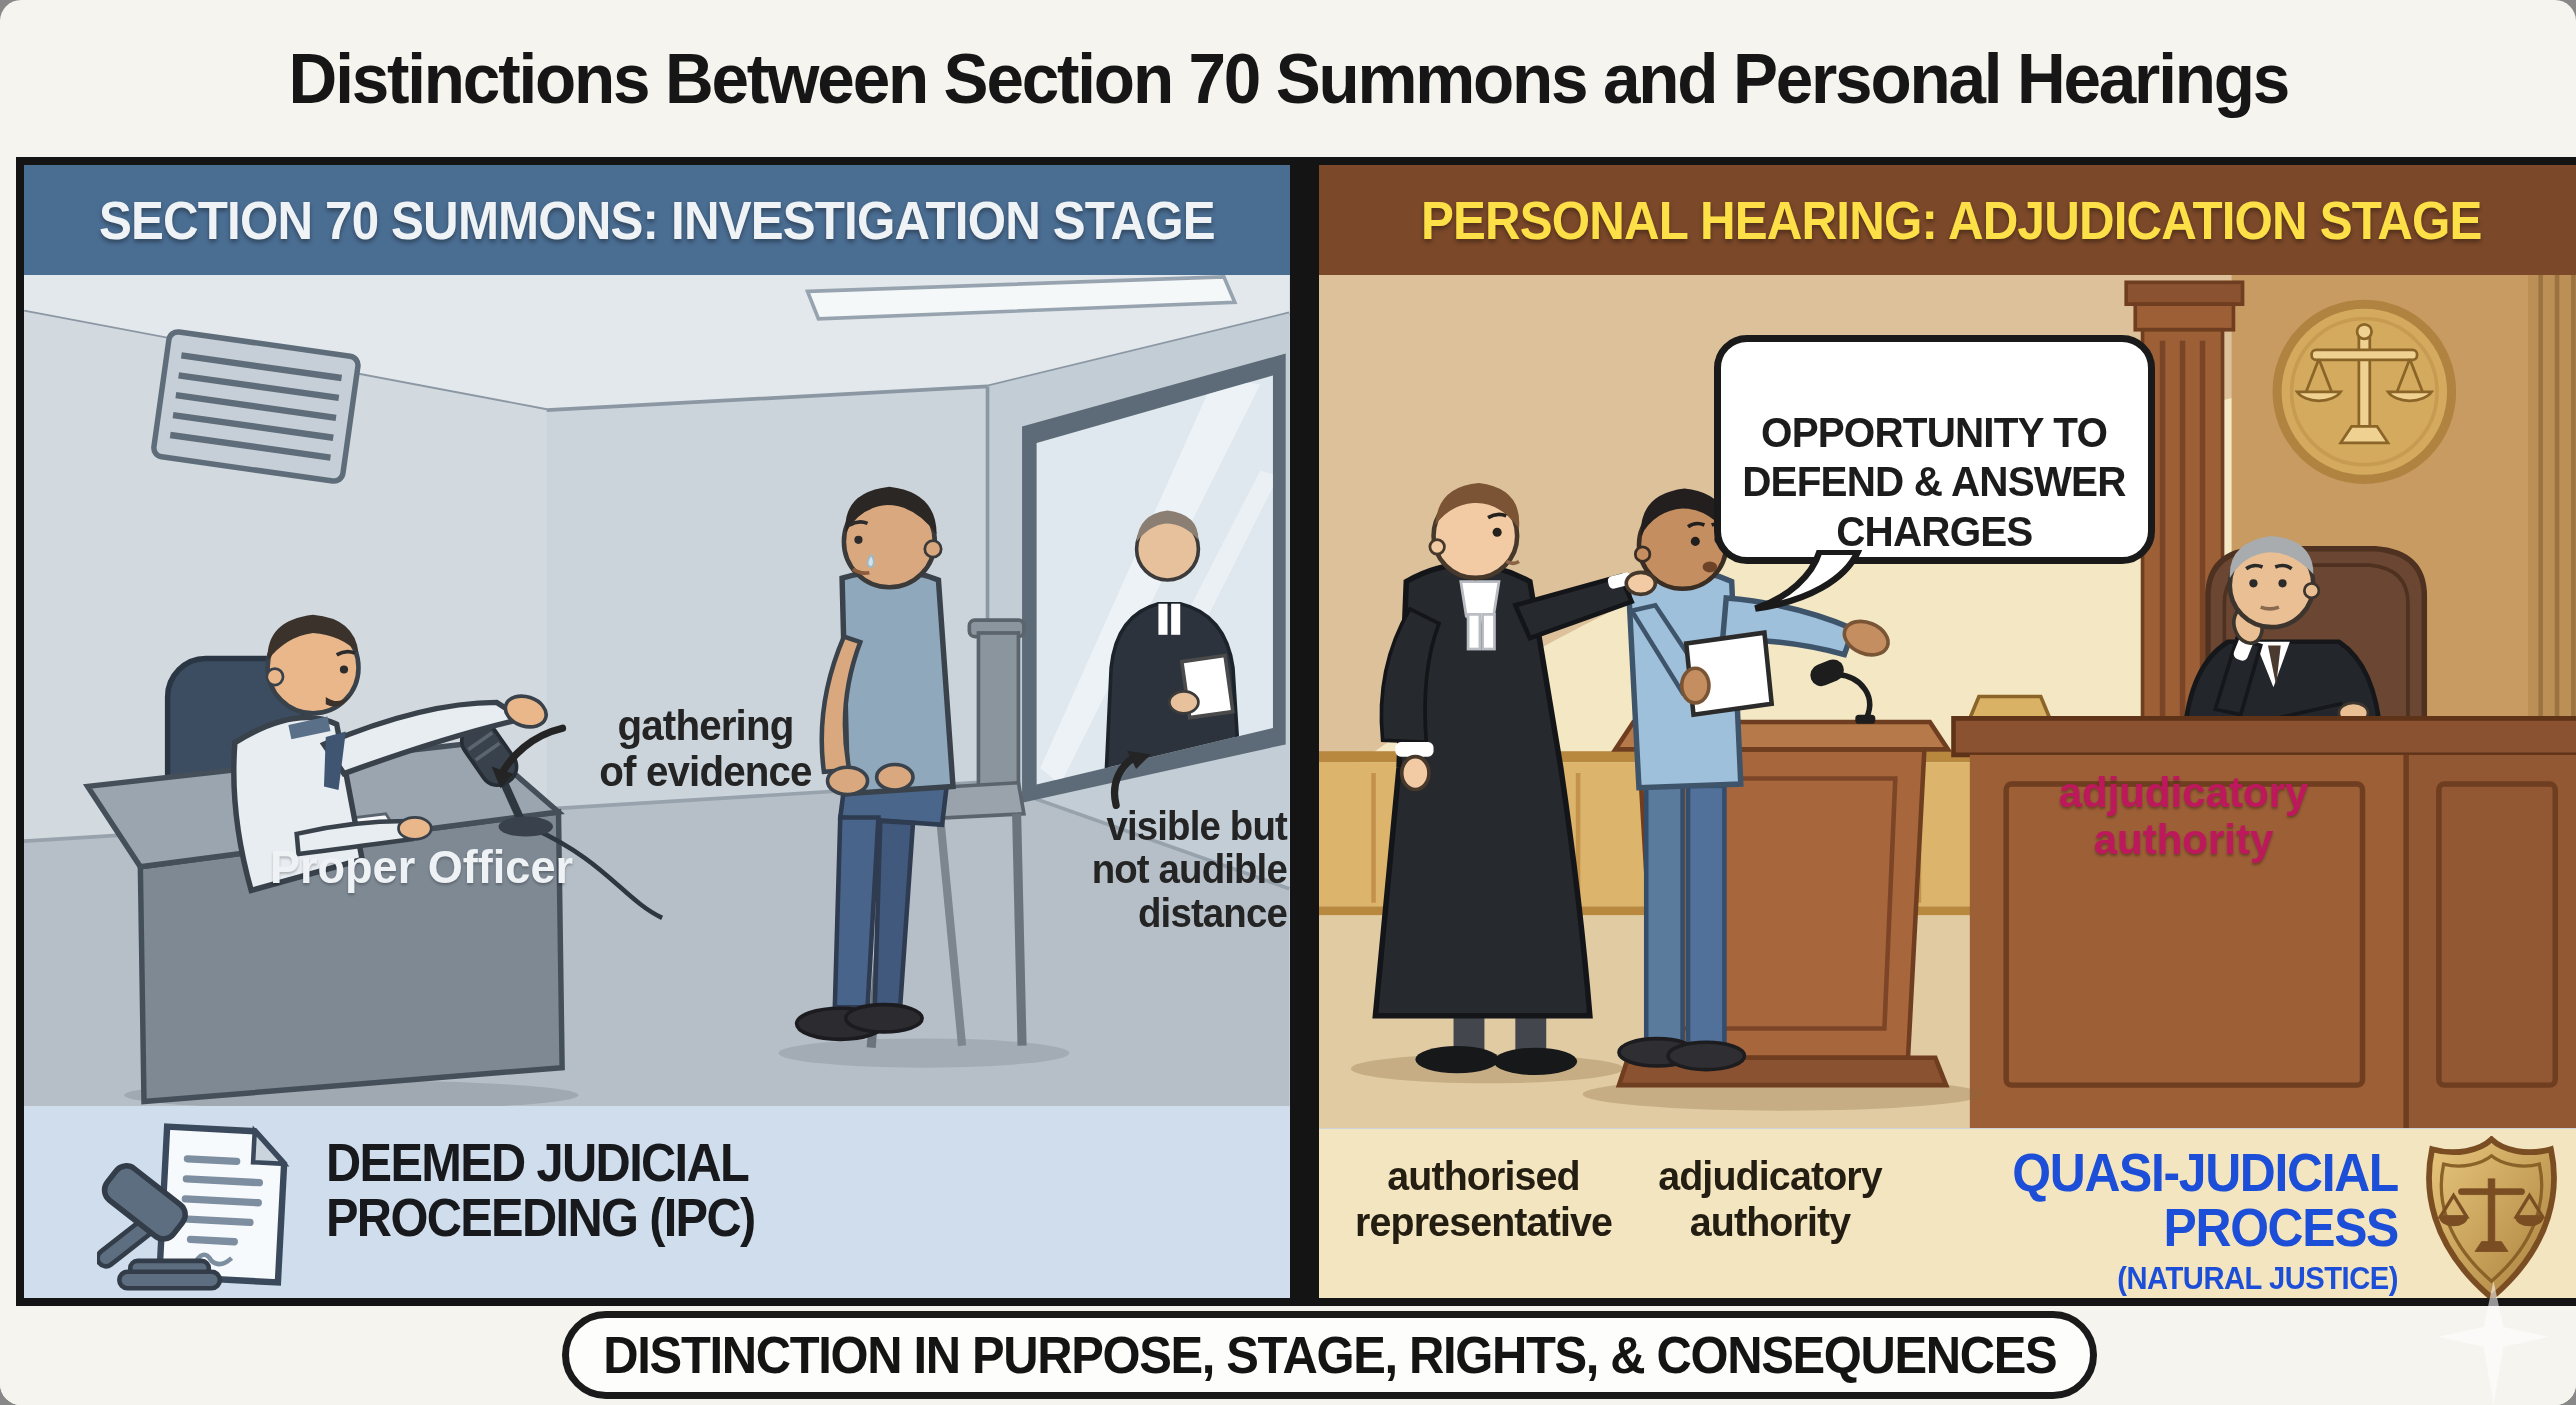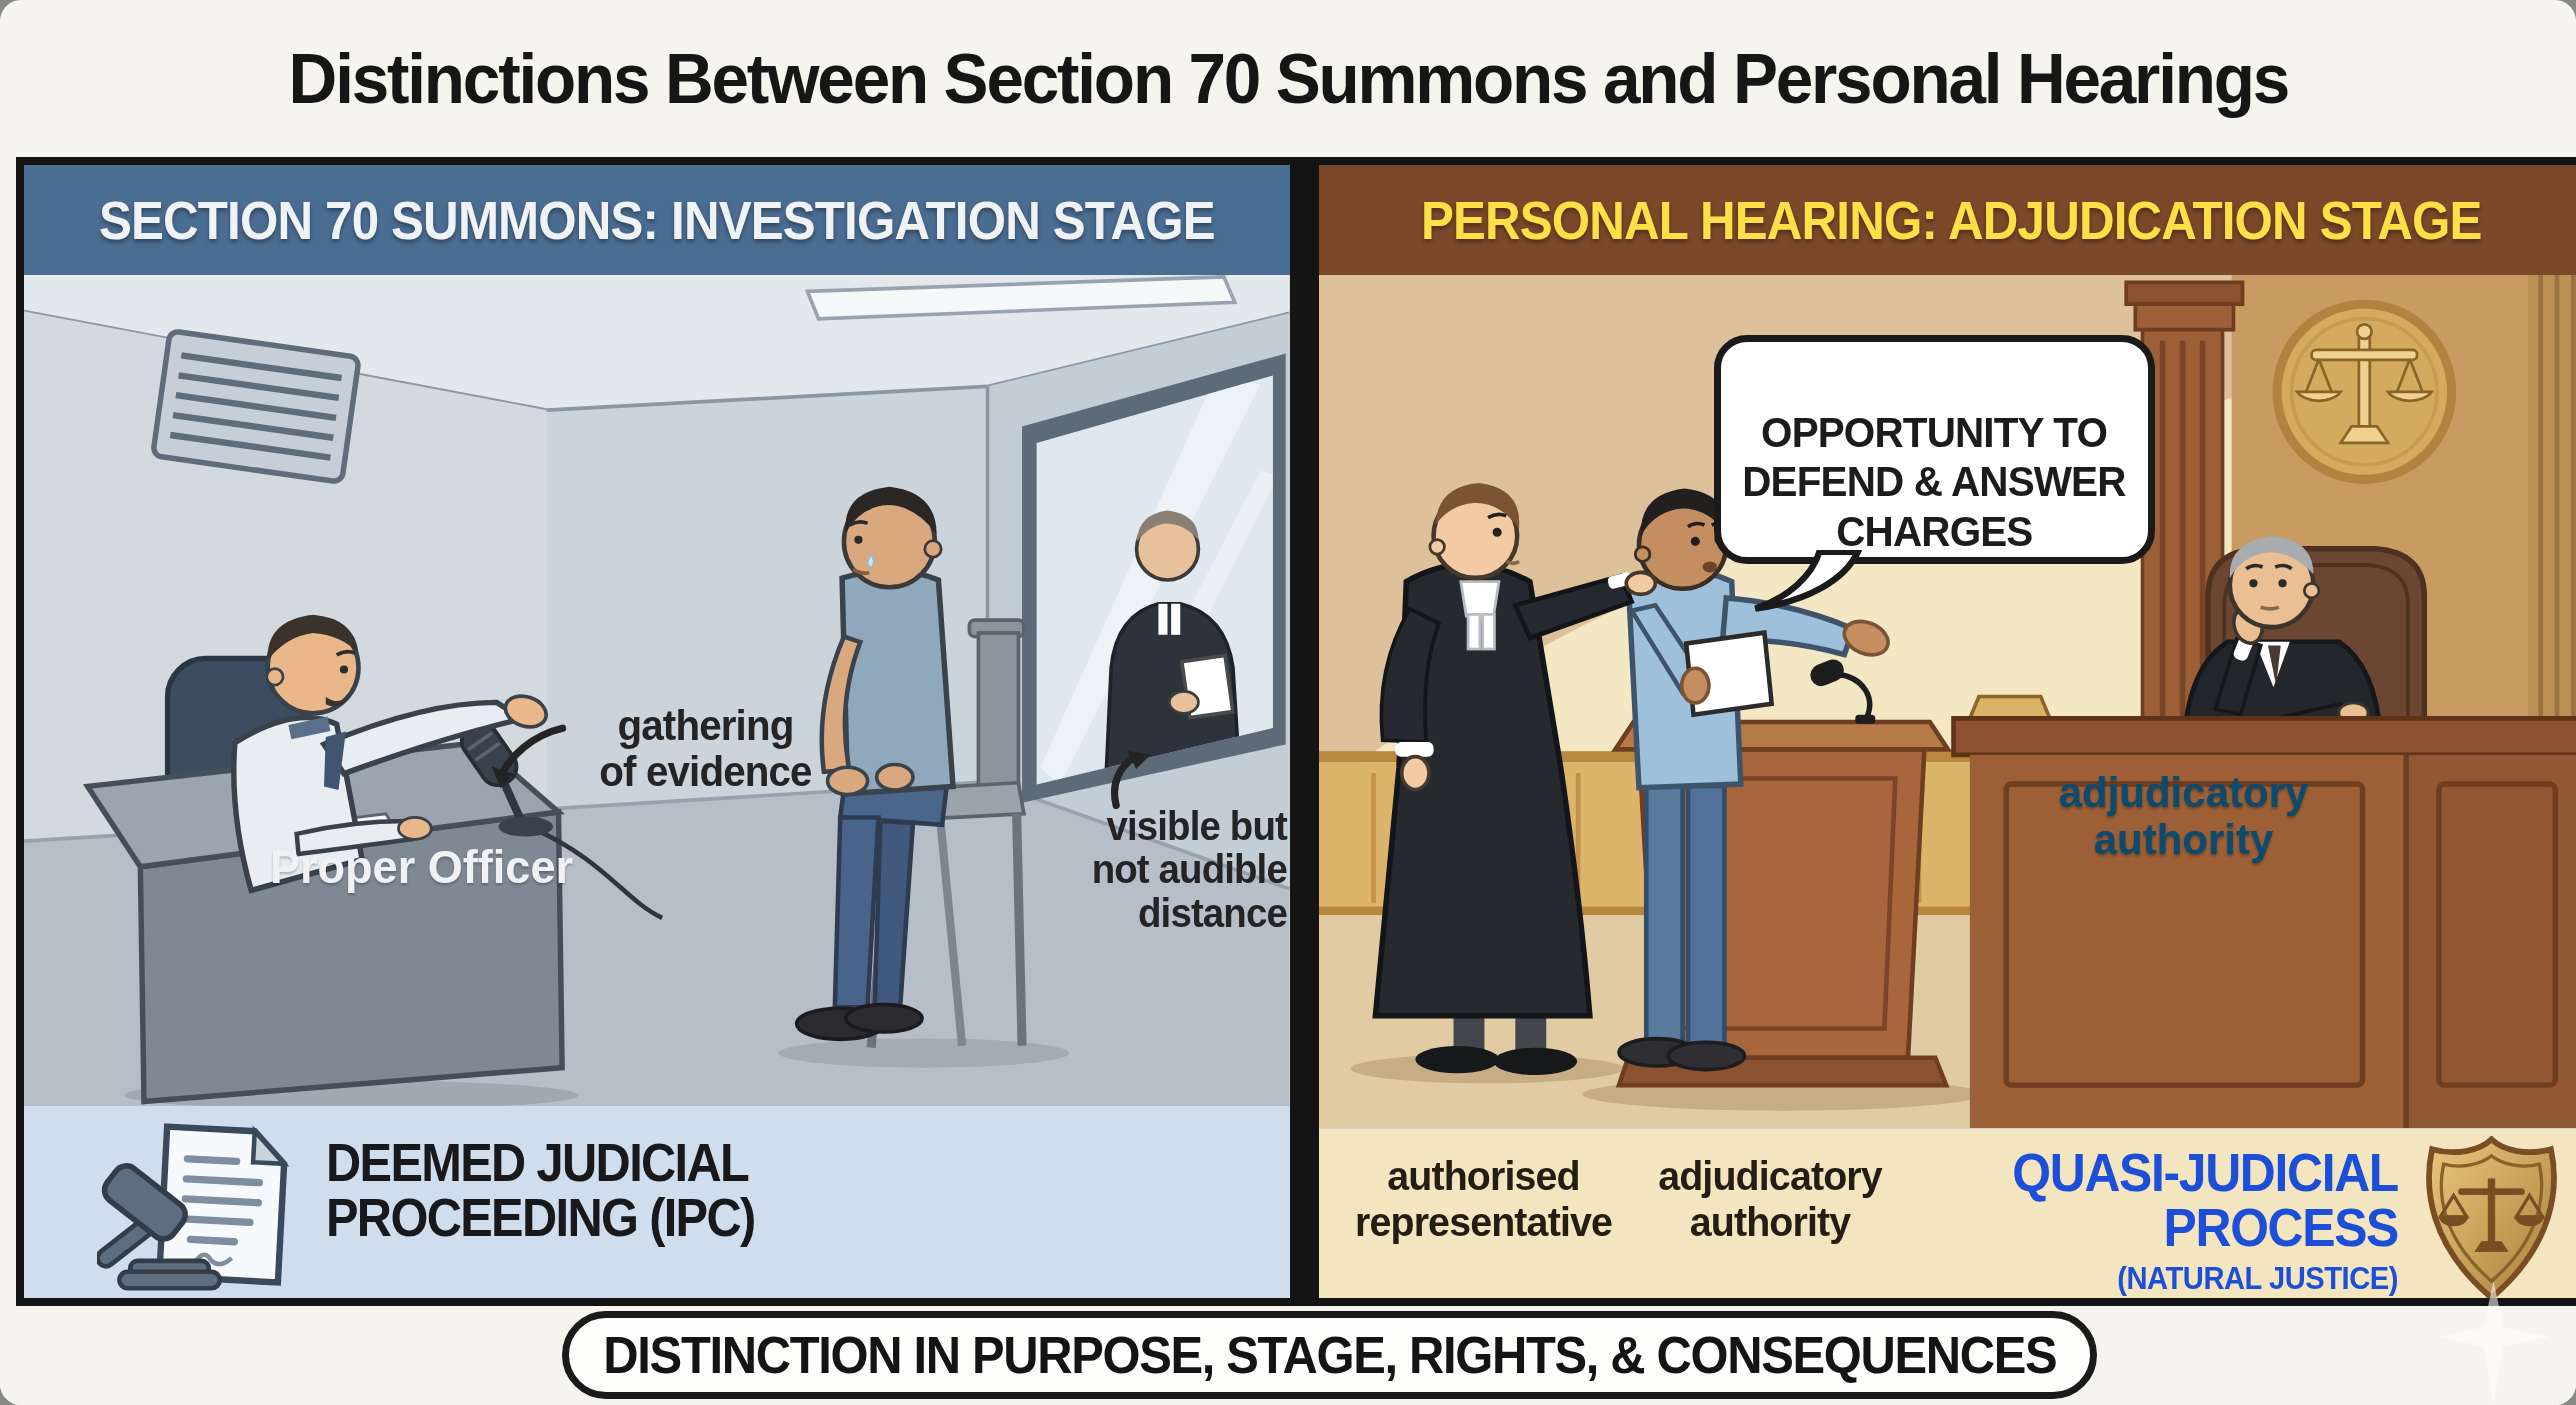--- a/index.html
+++ b/index.html
@@ -27,21 +27,21 @@
   .bubble{position:absolute;z-index:6;background:#ffffff;border:7.3px solid #1a1a1a;border-radius:33px;
           display:flex;flex-direction:column;align-items:center;justify-content:flex-end;box-sizing:border-box;}
   .bubble .bl{font-weight:800;font-size:43px;letter-spacing:-0.9px;color:#1c1c1c;line-height:1.16;transform:scaleX(.94);white-space:nowrap;}
   .tail{position:absolute;width:119px;height:66px;}
   
   .note{position:absolute;z-index:6;font-weight:700;color:#242424;line-height:1.08;letter-spacing:-0.9px;}
   .note .nl{display:block;transform:scaleX(.96);}
   .arrow{position:absolute;z-index:6;}
   .desk-label{position:absolute;z-index:6;font-weight:700;color:#eef2f5;font-size:46px;letter-spacing:0;
               text-shadow:0 1.8px 2.7px rgba(0,0,0,.25);transform:scaleX(.98);}
-  .bench-label{position:absolute;z-index:6;font-weight:700;color:#0c4a6e;font-size:42px;line-height:1.12;text-align:center;
+  .bench-label{position:absolute;z-index:6;font-weight:700;color:#be185d;font-size:42px;line-height:1.12;text-align:center;
                text-shadow:0 1.8px 2.7px rgba(0,0,0,.3);}
   
   .foot-icon{position:absolute;z-index:5;}
   .big-label{position:absolute;z-index:5;font-weight:800;font-size:53px;line-height:1.05;letter-spacing:-1.8px;
              color:#17191c;transform:scaleX(.92);transform-origin:left center;white-space:nowrap;}
   .small-label{position:absolute;z-index:5;font-weight:700;font-size:41px;line-height:1.1;color:#241d12;
                text-align:center;letter-spacing:-0.9px;}
   .small-label .nl{display:block;transform:scaleX(.96);}
   .quasi-label{position:absolute;z-index:5;text-align:right;color:#1d4ed8;}
   .quasi-label .q1{display:block;font-weight:800;font-size:53px;line-height:1.04;letter-spacing:-1.4px;transform:scaleX(.94);transform-origin:right center;}

